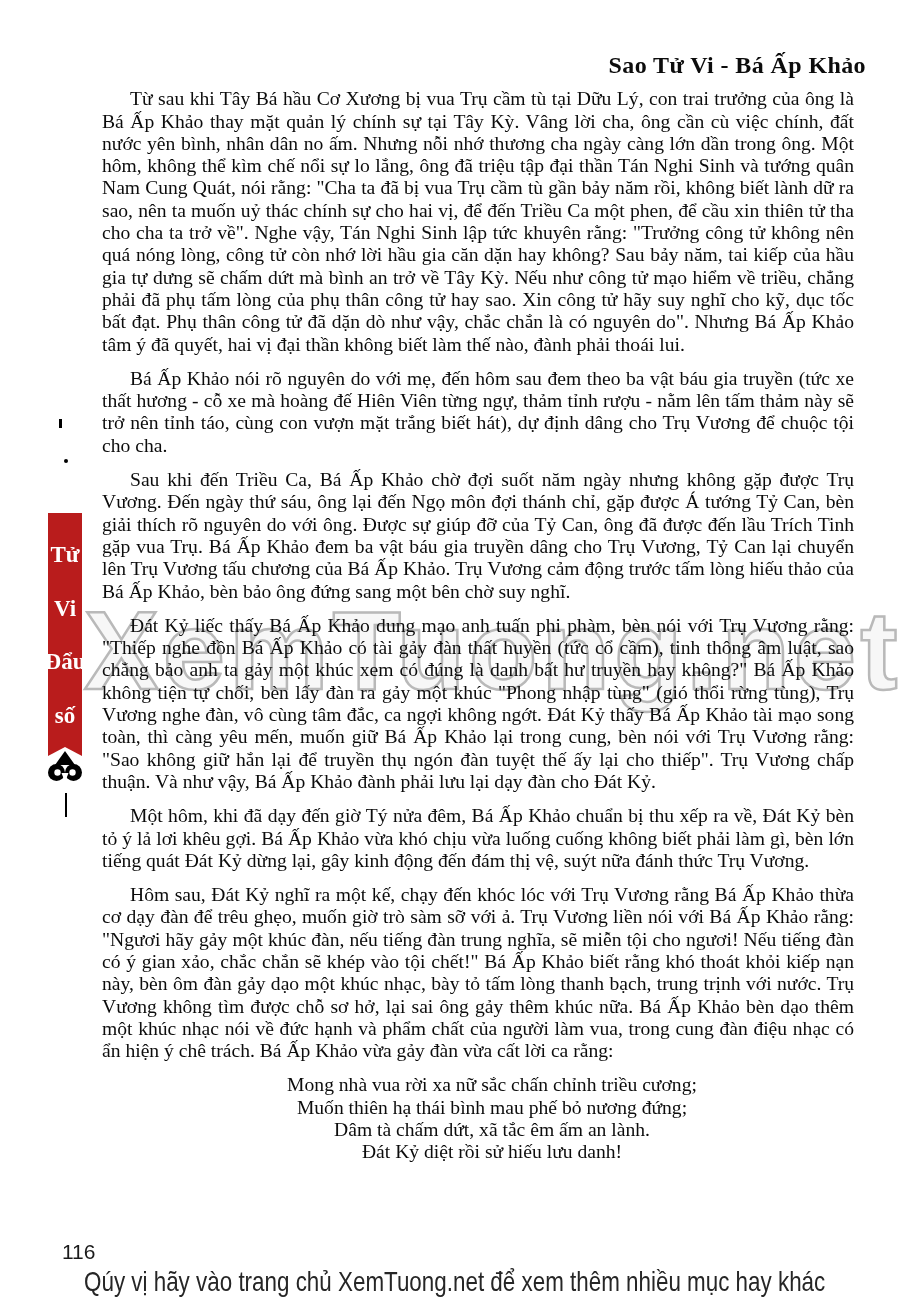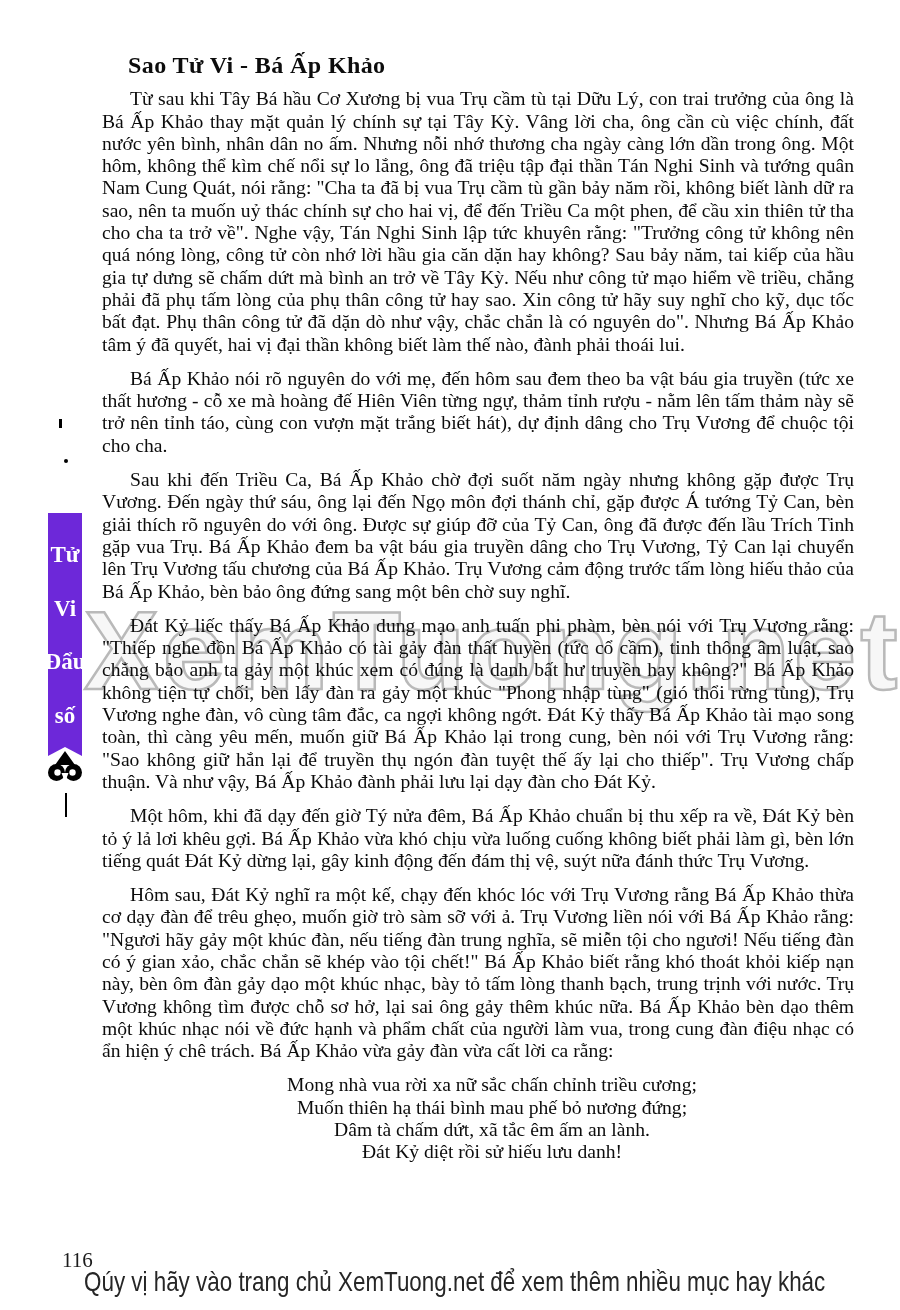--- a/index.html
+++ b/index.html
@@ -36,33 +36,33 @@
     color: #0c0c0c;
     font-size: 19.6px;
     line-height: 22.3px;
     text-align: justify;
   }
   .title {
     font-size: 24px;
     font-weight: bold;
     margin: 0 0 8px 38px;
     letter-spacing: 0.4px;
-    text-align: left;
+    text-align: right;
   }
   .para { margin: 12px; text-indent: 28px; }
   .verse { text-align: center; }
   .verse-line { margin-left: 28px; }
   
   .side-tab {
     position: absolute;
     left: 48px;
     top: 513px;
     width: 34px;
     height: 243px;
-    background: #6d28d9;
+    background: #b91c1c;
     z-index: 2;
   }
   .side-words {
     height: 100%;
     display: flex;
     flex-direction: column;
     justify-content: space-evenly;
     align-items: center;
     color: #fff;
     font-family: "Liberation Serif", serif;
@@ -91,25 +91,24 @@
     z-index: 2;
   }
   
   .speck1 { position: absolute; left: 59px; top: 419px; width: 3px; height: 9px; background: #000; }
   .speck2 { position: absolute; left: 64px; top: 459px; width: 4px; height: 4px; border-radius: 50%; background: #000; }
   
   .pageno {
     position: absolute;
     left: 62px;
     top: 1240px;
-    font-family: Liberation Serif, serif;
+    font-family: Liberation Sans, sans-serif;
     font-size: 21px;
     color: #1b1b1b;
     z-index: 1;
-    margin-top: 8px;
   }
   .footer {
     position: absolute;
     left: 84px;
     top: 1266px;
     font-family: "Liberation Sans", sans-serif;
     font-size: 28px;
     color: #262626;
     white-space: nowrap;
     transform: scaleX(0.8);

